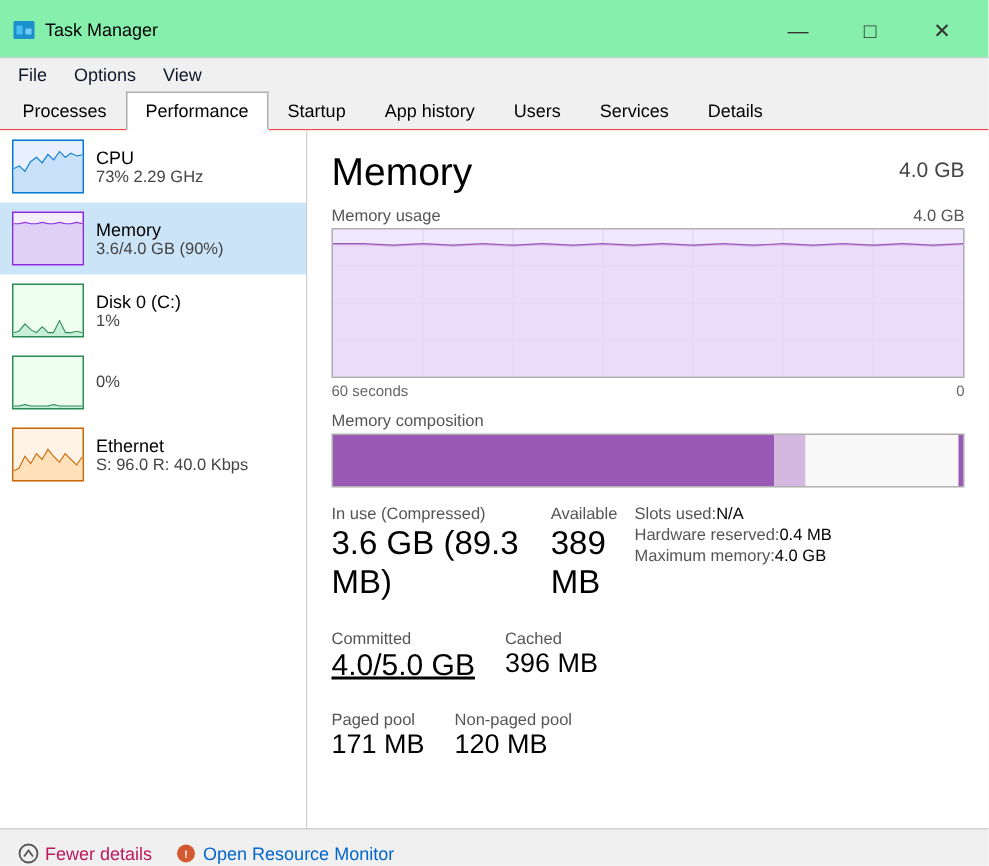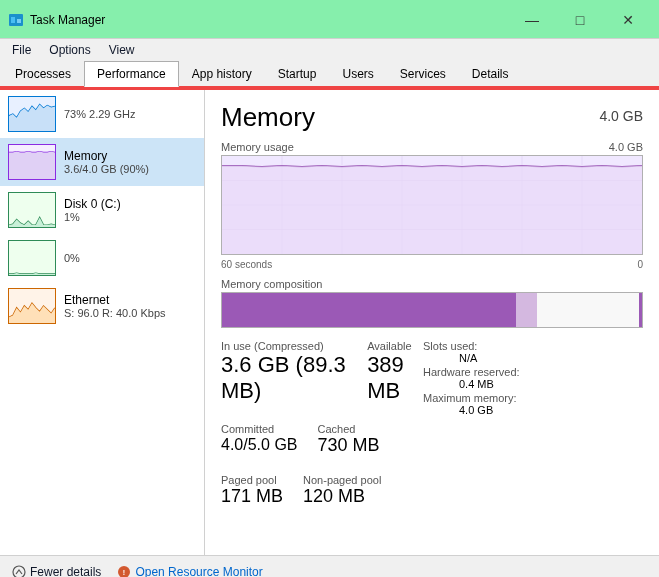--- a/index.html
+++ b/index.html
@@ -25,21 +25,21 @@
       padding: 2px 4px;
       gap: 2px;
       background: #f0f0f0;
     }
     .menu-item { padding: 2px 8px; font-size: 12px; cursor: pointer; color: #0f172a; }
 
     
     .tabs {
       display: flex;
       background: #f0f0f0;
-      border-bottom: 4px solid #ef4444;
+      border-bottom: 1px solid #ef4444;
       padding: 0 2px;
     }
     .tab {
       padding: 5px 12px;
       font-size: 12px;
       cursor: pointer;
       color: #000;
       border: 1px solid transparent;
       margin-bottom: -1px;
       background: transparent;
@@ -136,36 +136,36 @@
 
     
     .stats-section { display: flex; gap: 0; }
     .stats-left { flex: 1; }
     .stats-right { width: 220px; }
     
     .stat-group { margin-bottom: 10px; }
     .stat-label { font-size: 11px; color: #555; }
     .stat-value { font-size: 22px; font-weight: 300; color: #000; line-height: 1.2; }
 
-    .stat-row { display: flex; justify-content: flex-start; margin-bottom: 2px; flex-direction: column; }
+    .stat-row { display: flex; justify-content: flex-start; margin-bottom: 2px; }
     .stat-row-label { font-size: 11px; color: #555; }
-    .stat-row-value { font-size: 11px; color: #000; margin-left: 36px; }
+    .stat-row-value { font-size: 11px; color: #000; }
 
     
     .bottom-bar {
       display: flex;
       align-items: center;
       padding: 6px 12px;
       border-top: 1px solid #d0d0d0;
       background: #f0f0f0;
       gap: 16px;
       height: 32px;
     }
     .fewer-details {
-      display: flex; align-items: center; gap: 4px; cursor: pointer; font-size: 12px; color: #0f172a;
+      display: flex; align-items: center; gap: 4px; cursor: pointer; font-size: 12px; color: #be185d;
     }
     .resource-monitor {
       display: flex; align-items: flex-start; gap: 4px; cursor: pointer; font-size: 12px; color: #0066cc;
     }
 
     
     .sparkline { position: absolute; top: 0; left: 0; width: 100%; height: 100%; }
 
     
     .usage-graph {
@@ -200,39 +200,40 @@
 
 <div class="menu-bar">
   <span class="menu-item">File</span>
   <span class="menu-item">Options</span>
   <span class="menu-item">View</span>
 </div>
 
 <div class="tabs">
   <div class="tab">Processes</div>
   <div class="tab active">Performance</div>
+  <div class="tab">Startup</div>
   <div class="tab">App history</div>
-  <div class="tab">Startup</div>
   <div class="tab">Users</div>
   <div class="tab">Services</div>
   <div class="tab">Details</div>
 </div>
 
 <div class="main-content">
 
   <div class="sidebar">
 
     <div class="sidebar-item">
       <div class="sidebar-mini-chart cpu-chart-mini">
         <svg class="sparkline" viewBox="0 0 48 36" preserveAspectRatio="none">
           <polyline points="0,20 4,18 8,22 12,15 16,12 20,16 24,10 28,14 32,8 36,12 40,9 44,11 48,10" fill="none" stroke="#0078d4" stroke-width="1.5"></polyline>
           <polyline points="0,20 4,18 8,22 12,15 16,12 20,16 24,10 28,14 32,8 36,12 40,9 44,11 48,10 48,36 0,36" fill="#c8e0f8" stroke="none"></polyline>
         </svg>
       </div>
       <div class="sidebar-info">
+        <div class="name">CPU</div>
         <div class="value">73% 2.29 GHz</div>
       </div>
     </div>
 
     <div class="sidebar-item active">
       <div class="sidebar-mini-chart mem-chart-mini">
         <svg class="sparkline" viewBox="0 0 48 36" preserveAspectRatio="none">
           <polyline points="0,8 4,8 8,7 12,8 16,8 20,7 24,8 28,8 32,7 36,8 40,8 44,7 48,8" fill="none" stroke="#8a2be2" stroke-width="1.5"></polyline>
           <polyline points="0,8 4,8 8,7 12,8 16,8 20,7 24,8 28,8 32,7 36,8 40,8 44,7 48,8 48,36 0,36" fill="#e0d0f5" stroke="none"></polyline>
         </svg>
@@ -339,25 +340,25 @@
           </div>
           <div class="stat-group">
             <div class="stat-label">Available</div>
             <div class="stat-value">389 MB</div>
           </div>
         </div>
 
         <div style="display: flex; gap: 20px; margin-bottom: 8px;">
           <div class="stat-group">
             <div class="stat-label">Committed</div>
-            <div class="stat-value" style="font-size: 16px;">4.0/5.0 GB</div>
+            <div class="stat-value" style="font-size: 20px; text-decoration: underline;">4.0/5.0 GB</div>
           </div>
           <div class="stat-group">
             <div class="stat-label">Cached</div>
-            <div class="stat-value" style="font-size: 18px;">730 MB</div>
+            <div class="stat-value" style="font-size: 18px;">396 MB</div>
           </div>
         </div>
 
         <div style="display: flex; gap: 20px; margin-bottom: 8px;">
           <div class="stat-group">
             <div class="stat-label">Paged pool</div>
             <div class="stat-value" style="font-size: 18px;">171 MB</div>
           </div>
           <div class="stat-group">
             <div class="stat-label">Non-paged pool</div>

